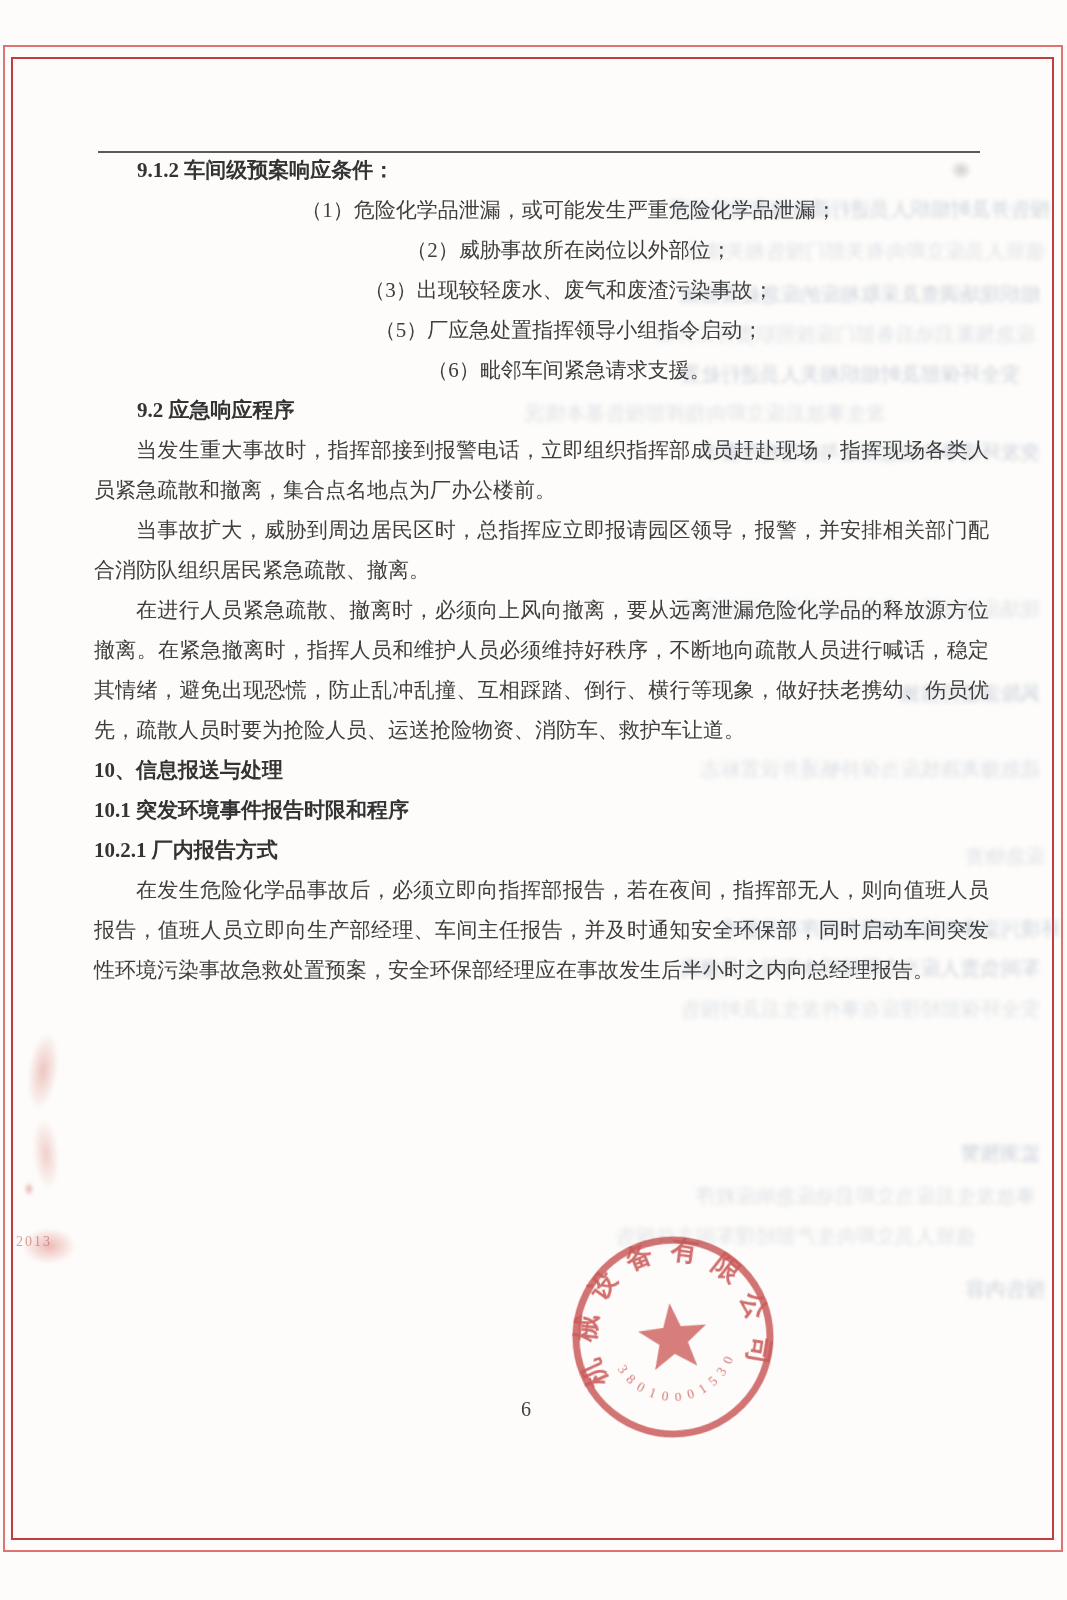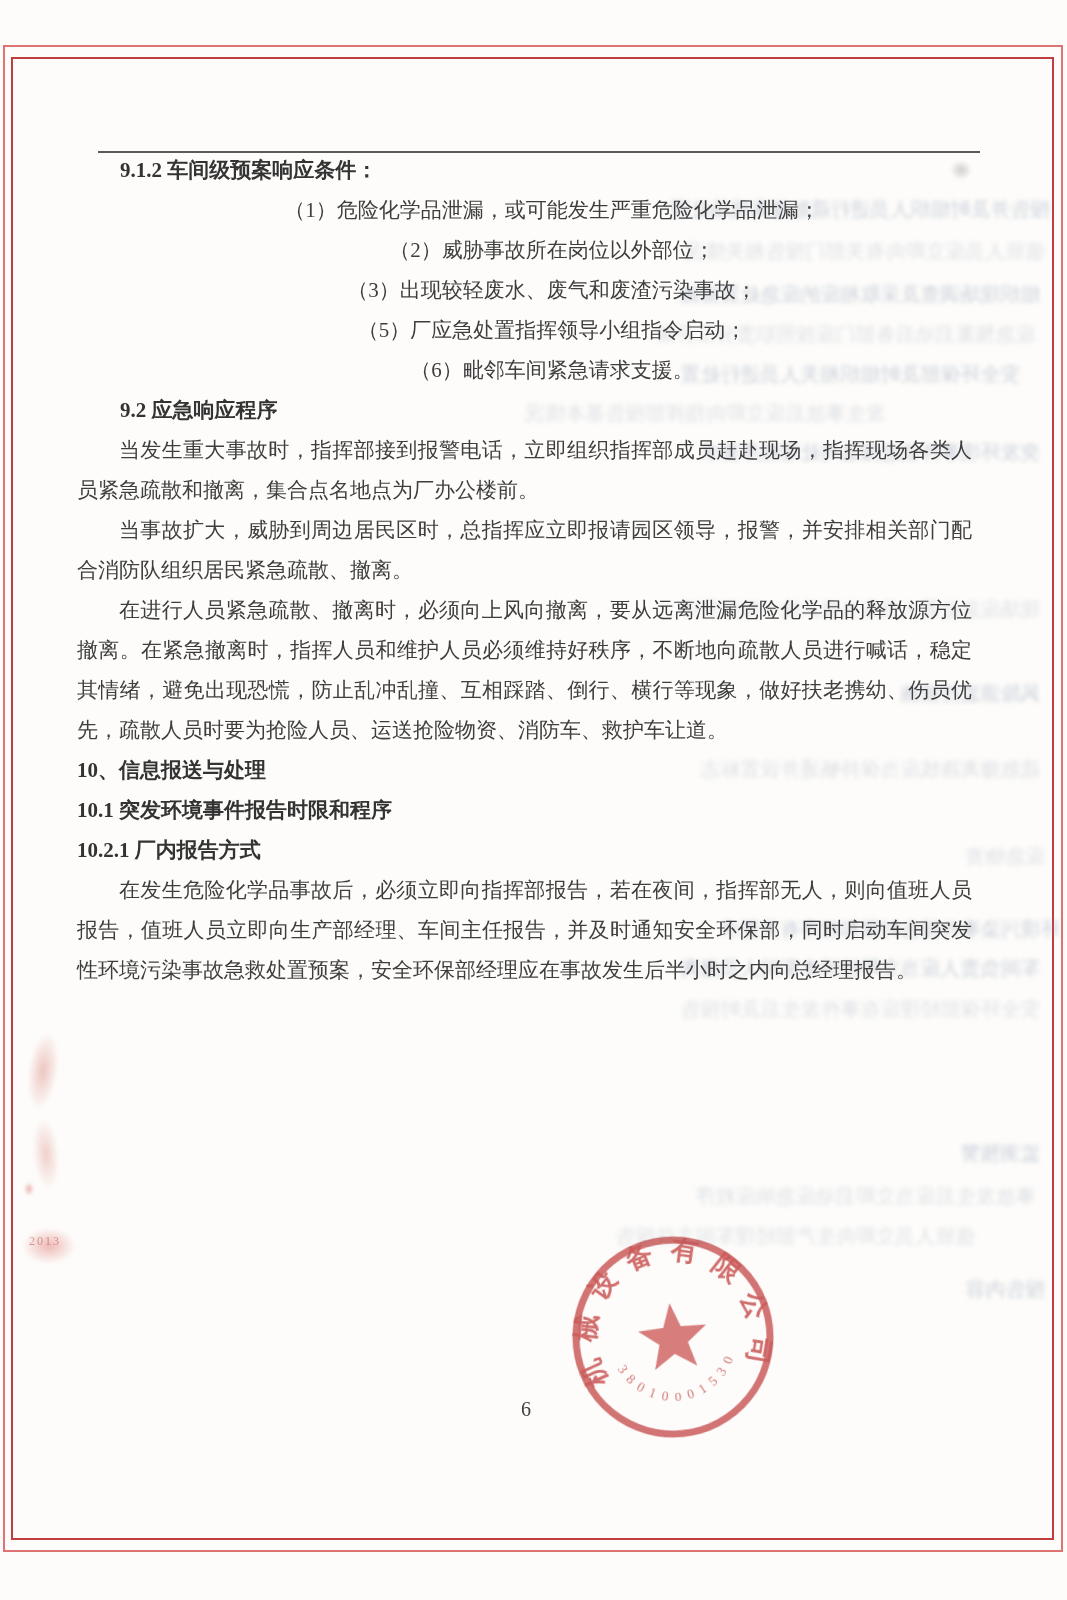--- a/index.html
+++ b/index.html
@@ -1,40 +1,40 @@
 <!DOCTYPE html>
 <html><head>
 <meta charset="utf-8">
 <style>
   html,body{margin:0;padding:0;width:1067px;height:1600px;}
   body{background:#ffffff;font-family:"Liberation Serif","DejaVu Serif",serif;position:relative;}
   .page{position:absolute;left:0;top:0;width:1067px;height:1600px;background:#fdfcfa;overflow:hidden;}
   .border-outer{position:absolute;left:3px;top:45px;width:1056px;height:1503px;border:2px solid rgba(208,62,62,.72);}
   .border-inner{position:absolute;left:11px;top:57px;width:1039px;height:1479px;border:2px solid rgba(188,46,46,.92);}
   .header-rule{position:absolute;left:98px;top:151px;width:882px;height:2px;background:#5b5b5b;}
-  .content{position:absolute;left:77px;top:150px;width:895px;color:#3e3e3e;font-size:21px;line-height:40px;}
+  .content{position:absolute;left:94px;top:150px;width:895px;color:#3e3e3e;font-size:21px;line-height:40px;}
   .blk{margin:0;}
   .h{font-weight:bold;color:#333;}
   .ind{padding-left:43px;}
   .li{padding-left:55px;text-align:center;}
   .p{text-align:justify;text-justify:inter-ideograph;text-indent:2em;}
   .pagenum{position:absolute;left:521px;top:1398px;width:40px;font-size:20px;color:#3e3e3e;}
   .bleed{position:absolute;transform:scaleX(-1);filter:blur(2.2px);color:rgba(128,142,172,.40);
          font-size:20px;line-height:22px;white-space:nowrap;overflow:hidden;pointer-events:none;}
   .bleed.lite{color:rgba(140,152,178,.28);}
   .smudge{position:absolute;filter:blur(1.5px);pointer-events:none;border-radius:50%;}
   .s1{left:28px;top:1032px;width:30px;height:78px;transform:rotate(8deg);
       background:radial-gradient(closest-side,rgba(214,118,108,.42),rgba(214,118,108,0));}
   .s2{left:33px;top:1118px;width:26px;height:72px;transform:rotate(-5deg);
       background:radial-gradient(closest-side,rgba(214,118,108,.34),rgba(214,118,108,0));}
   .s3{left:22px;top:1228px;width:54px;height:36px;
       background:radial-gradient(closest-side,rgba(222,118,112,.5),rgba(222,118,112,0));}
   .s4{left:24px;top:1182px;width:10px;height:14px;
       background:radial-gradient(closest-side,rgba(200,80,70,.45),rgba(200,80,70,0));}
-  .margin-note{position:absolute;left:29px;top:1234px;font-size:12px;letter-spacing:2px;
+  .margin-note{position:absolute;left:16px;top:1234px;font-size:14px;letter-spacing:2px;
       color:rgba(190,85,75,.55);filter:blur(.6px);pointer-events:none;}
   .mark-tr{position:absolute;left:950px;top:160px;width:22px;height:20px;filter:blur(1.5px);
       background:radial-gradient(closest-side,rgba(120,120,130,.35),rgba(120,120,130,0));pointer-events:none;}
   .stamp{position:absolute;left:566px;top:1230px;width:214px;height:214px;
          transform:rotate(-6deg);mix-blend-mode:multiply;opacity:.93;filter:blur(.3px);pointer-events:none;}
   .stamp text{font-family:"Liberation Serif","DejaVu Serif",serif;}
 </style>
 </head>
 <body>
 

